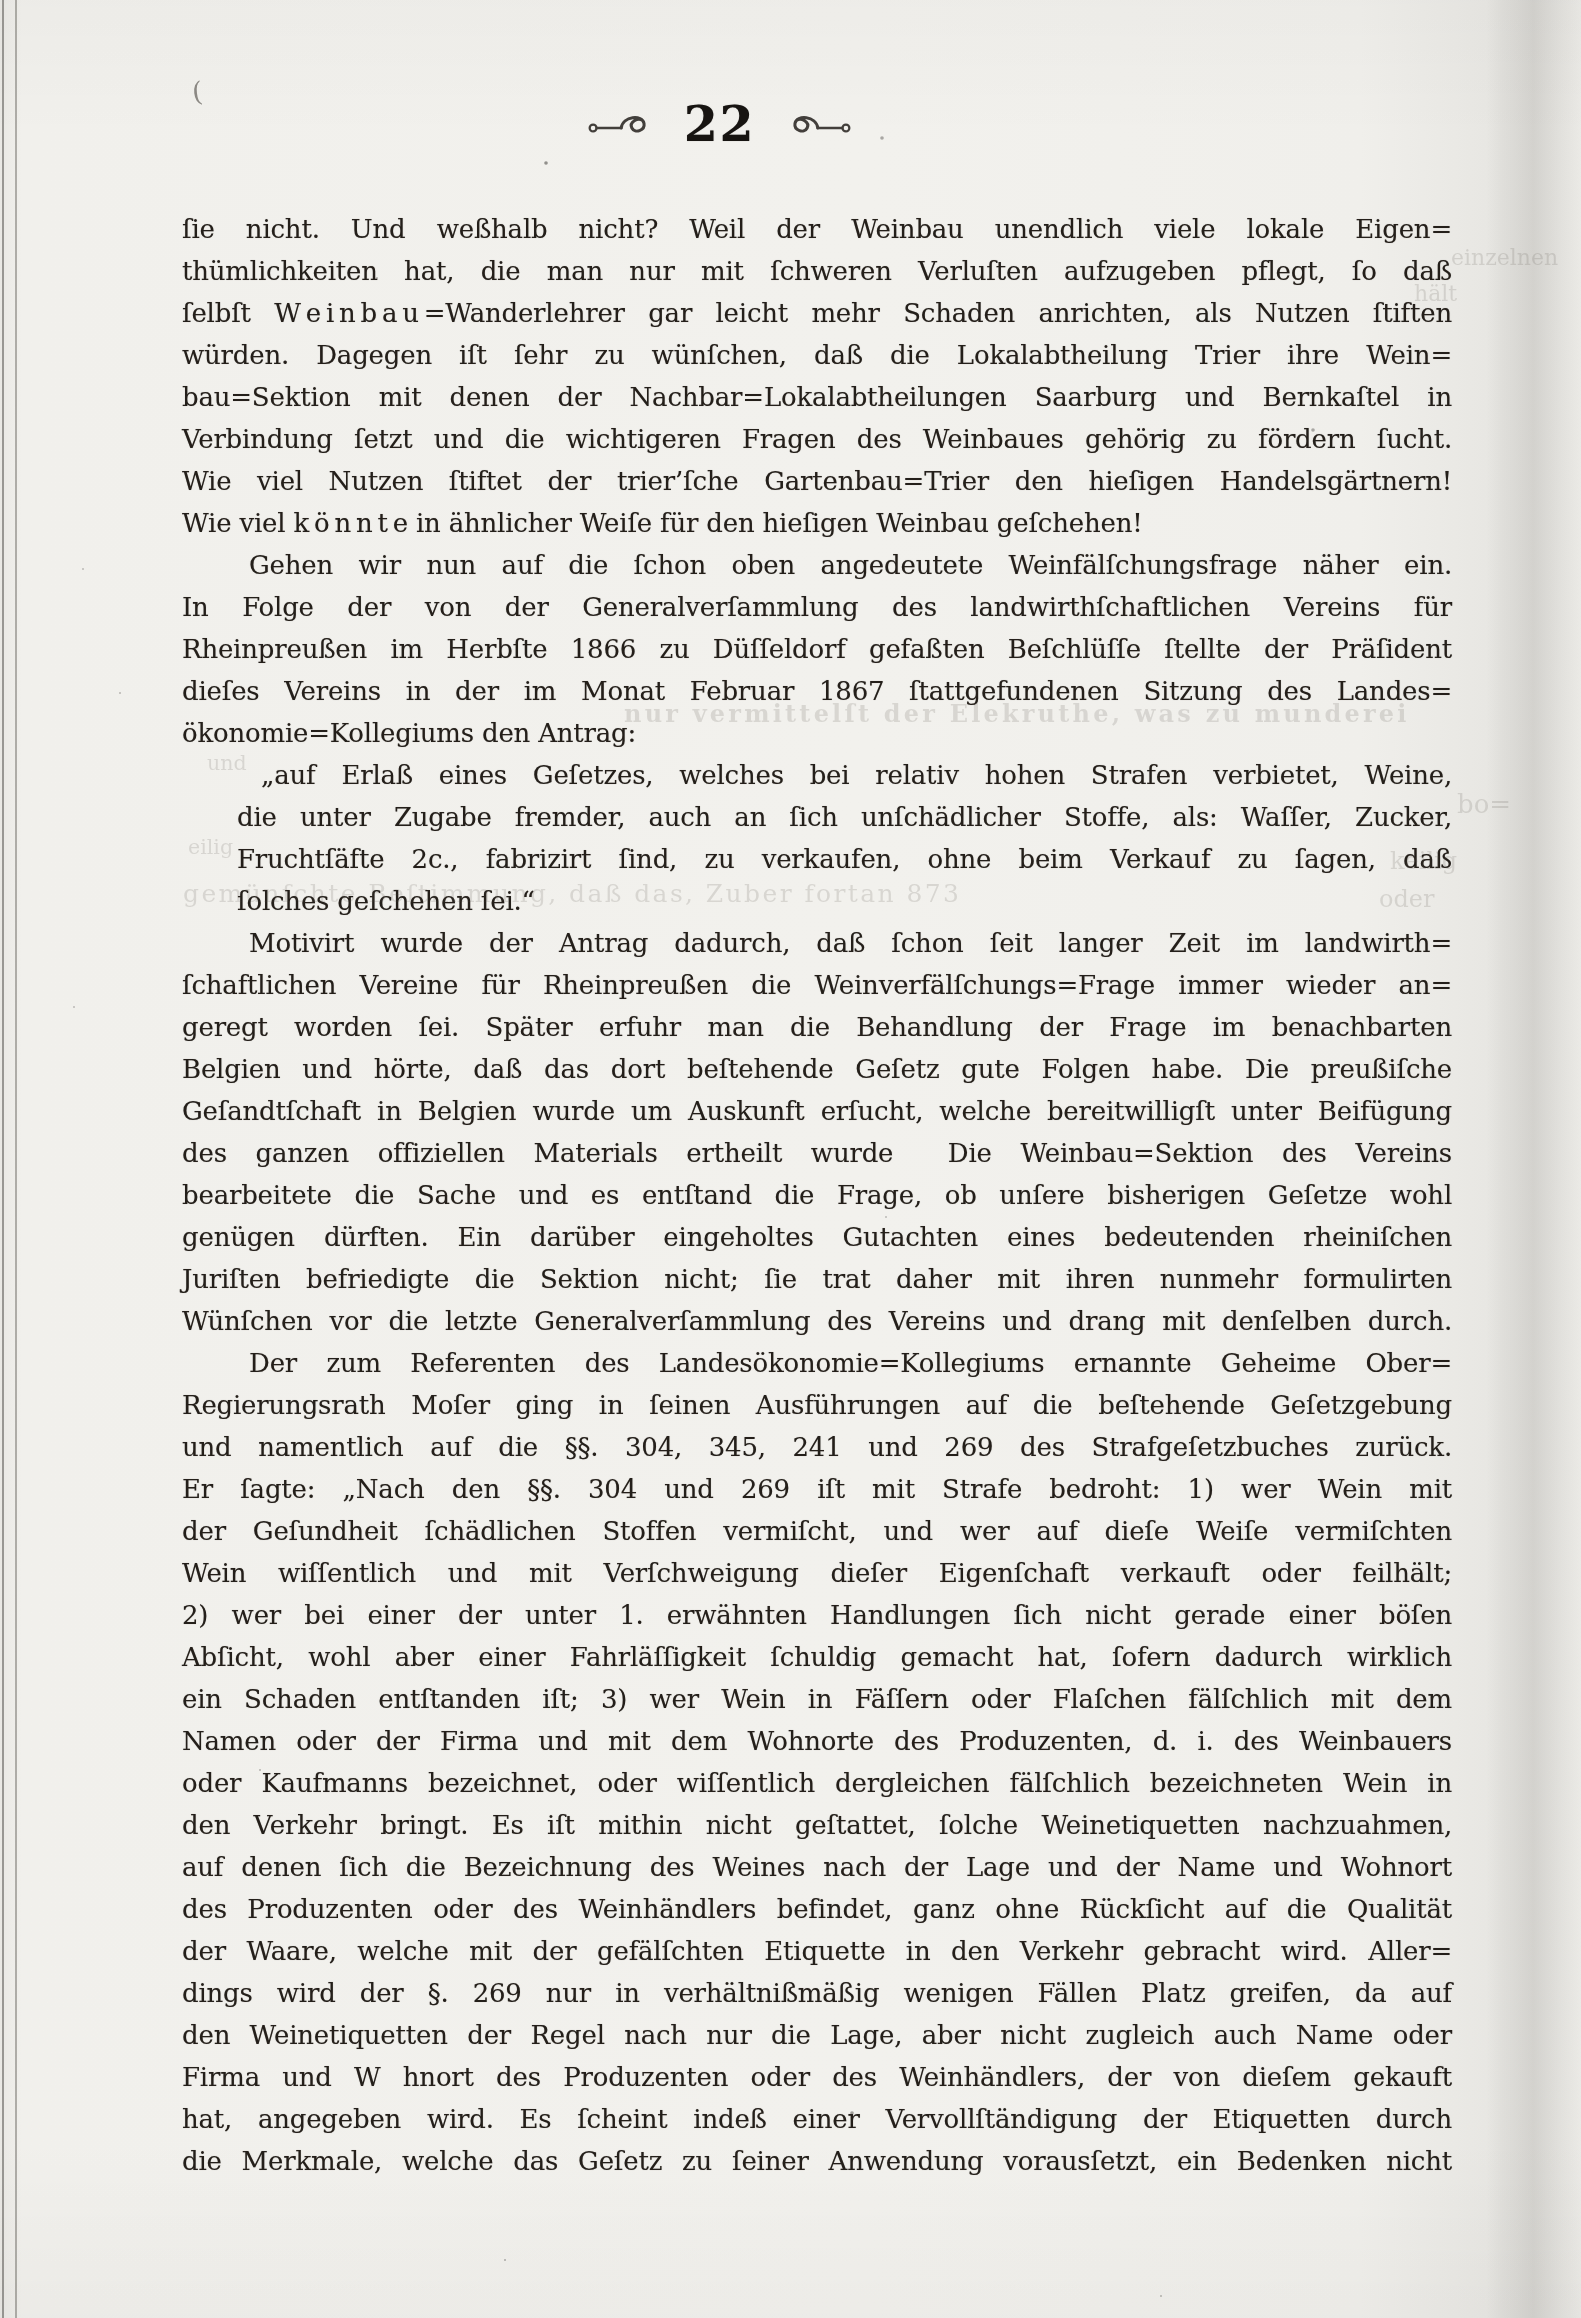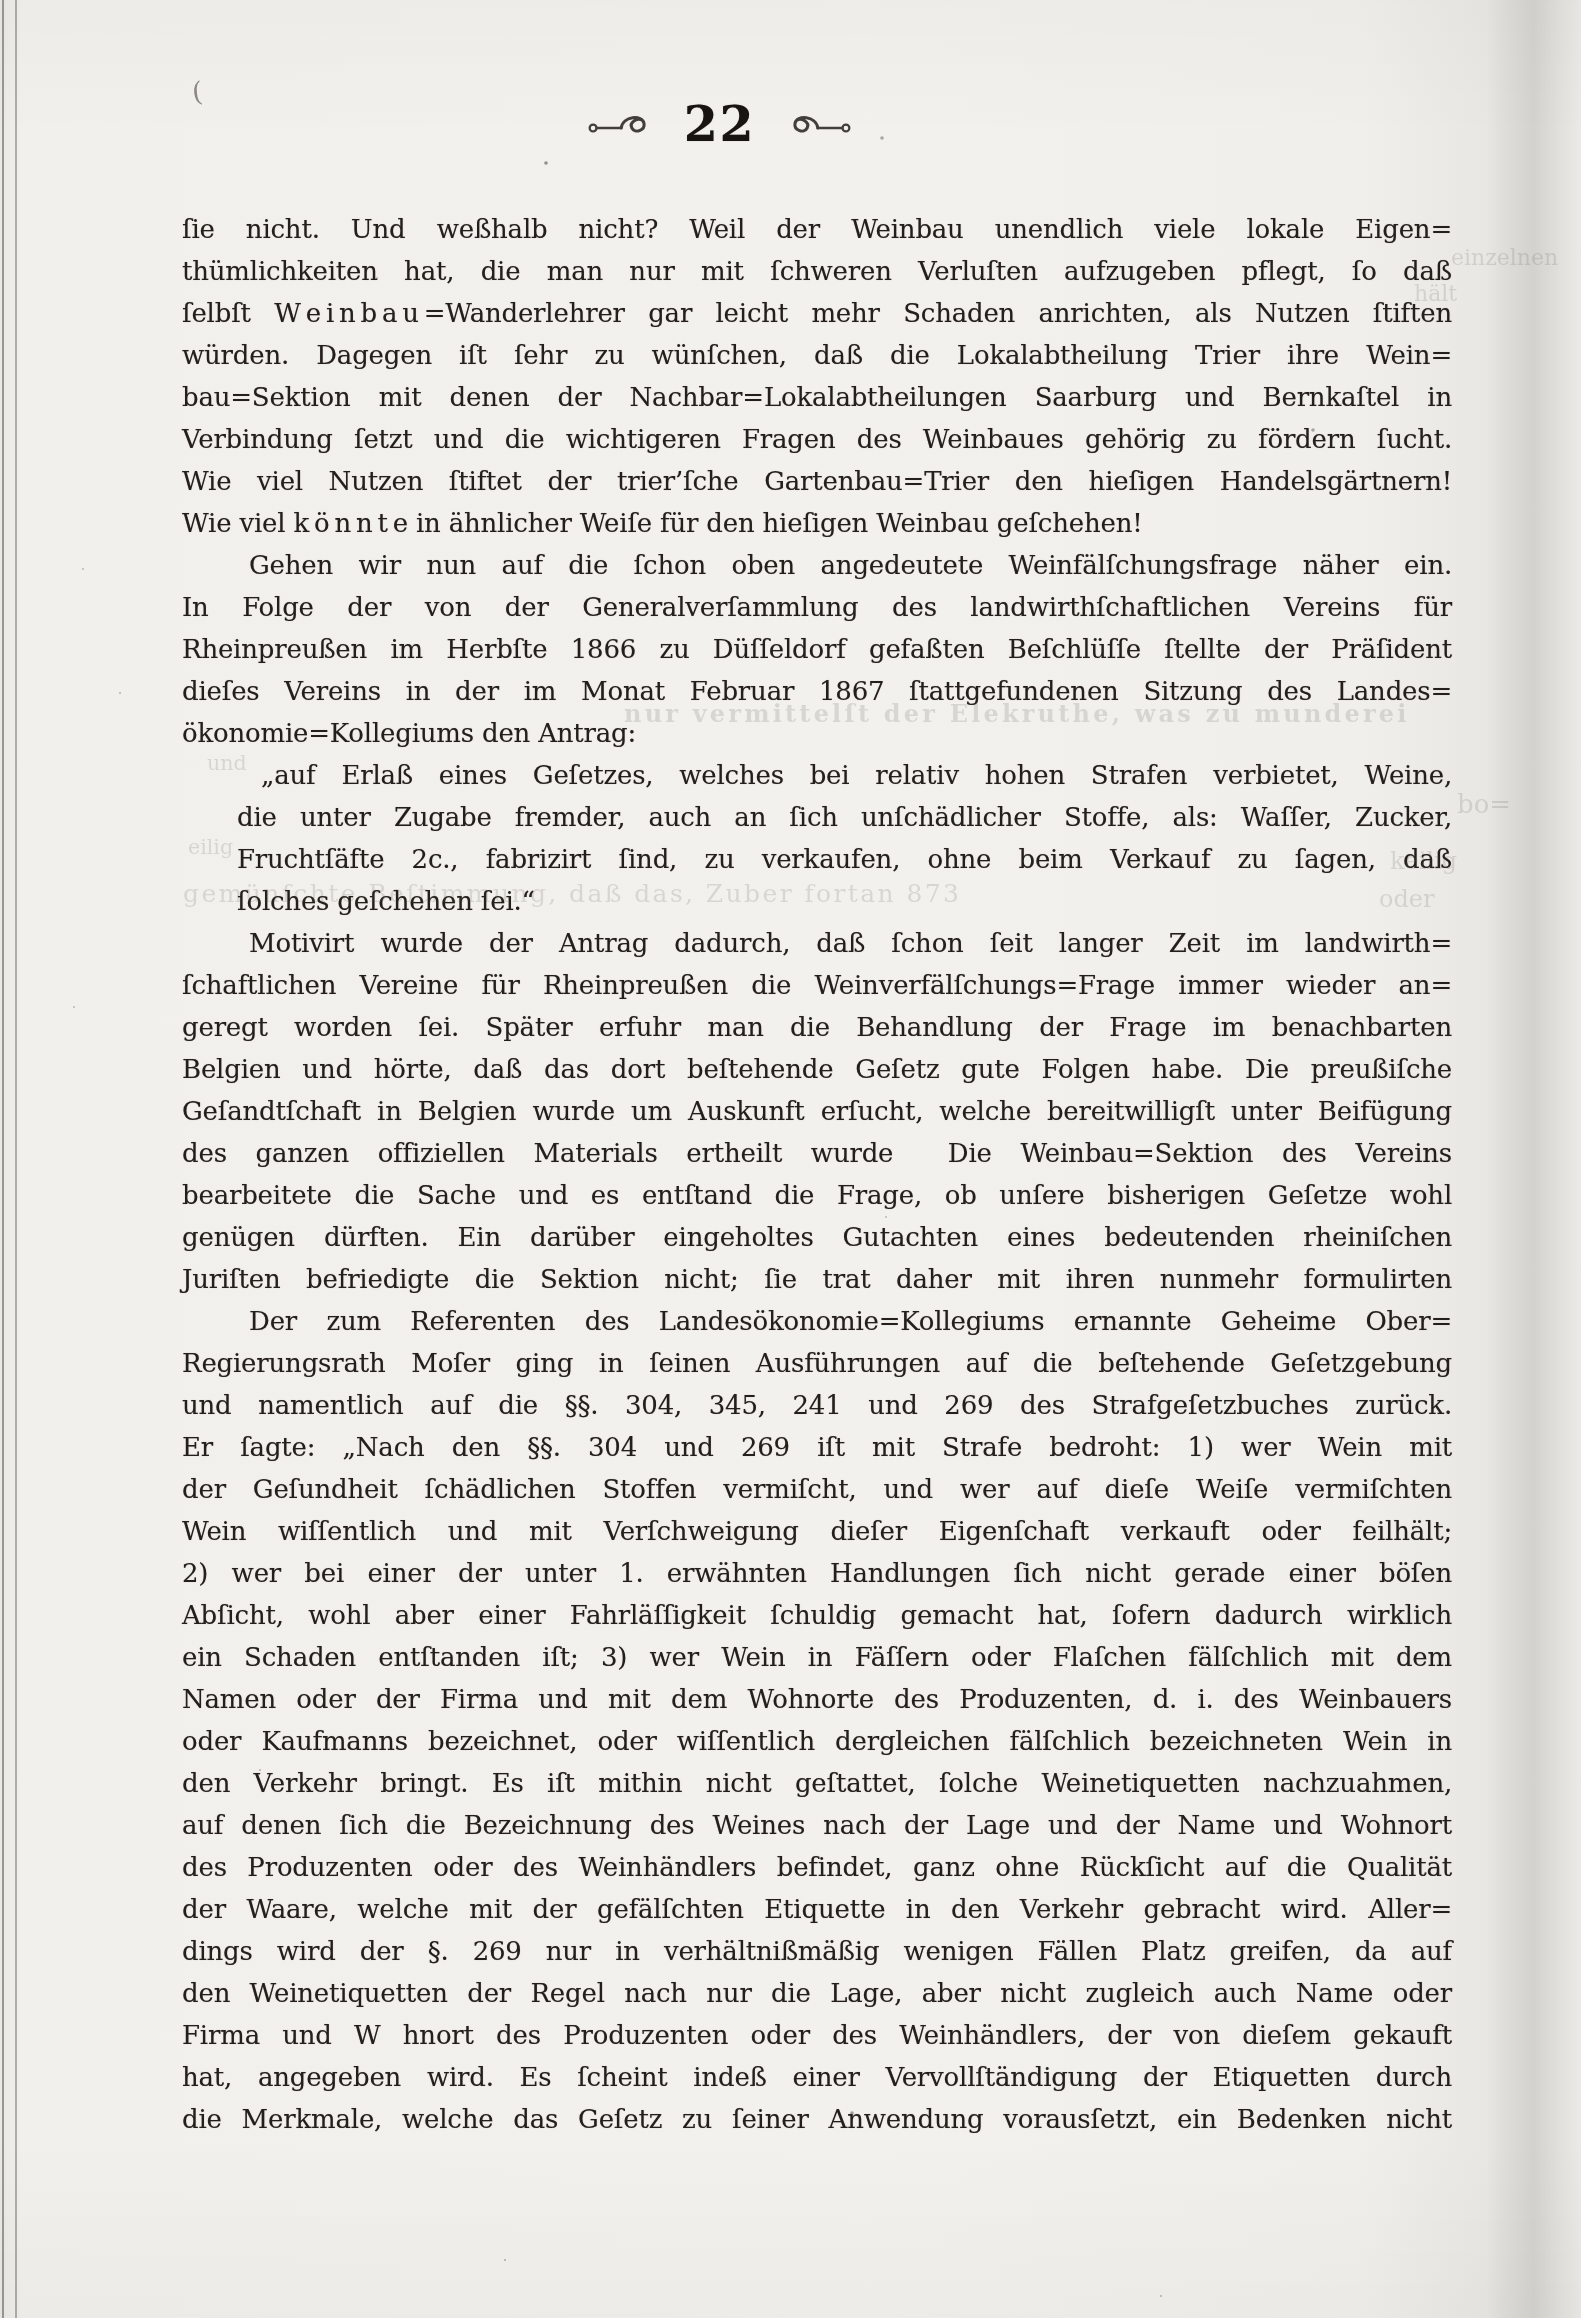--- a/index.html
+++ b/index.html
@@ -132,20 +132,21 @@
       <div class="line quote end">ſolches geſchehen ſei.“</div>
       <div class="line indent">Motivirt wurde der Antrag dadurch, daß ſchon ſeit langer Zeit im landwirth=</div>
       <div class="line">ſchaftlichen Vereine für Rheinpreußen die Weinverfälſchungs=Frage immer wieder an=</div>
       <div class="line">geregt worden ſei. Später erfuhr man die Behandlung der Frage im benachbarten</div>
       <div class="line">Belgien und hörte, daß das dort beſtehende Geſetz gute Folgen habe. Die preußiſche</div>
       <div class="line">Geſandtſchaft in Belgien wurde um Auskunft erſucht, welche bereitwilligſt unter Beifügung</div>
       <div class="line">des ganzen offiziellen Materials ertheilt wurde  Die Weinbau=Sektion des Vereins</div>
       <div class="line">bearbeitete die Sache und es entſtand die Frage, ob unſere bisherigen Geſetze wohl</div>
       <div class="line">genügen dürften. Ein darüber eingeholtes Gutachten eines bedeutenden rheiniſchen</div>
       <div class="line">Juriſten befriedigte die Sektion nicht; ſie trat daher mit ihren nunmehr formulirten</div>
+      <div class="line">Wünſchen vor die letzte Generalverſammlung des Vereins und drang mit denſelben durch.</div>
       <div class="line indent">Der zum Referenten des Landesökonomie=Kollegiums ernannte Geheime Ober=</div>
       <div class="line">Regierungsrath Moſer ging in ſeinen Ausführungen auf die beſtehende Geſetzgebung</div>
       <div class="line">und namentlich auf die §§. 304, 345, 241 und 269 des Strafgeſetzbuches zurück.</div>
       <div class="line">Er ſagte: „Nach den §§. 304 und 269 iſt mit Strafe bedroht: 1) wer Wein mit</div>
       <div class="line">der Geſundheit ſchädlichen Stoffen vermiſcht, und wer auf dieſe Weiſe vermiſchten</div>
       <div class="line">Wein wiſſentlich und mit Verſchweigung dieſer Eigenſchaft verkauft oder feilhält;</div>
       <div class="line">2) wer bei einer der unter 1. erwähnten Handlungen ſich nicht gerade einer böſen</div>
       <div class="line">Abſicht, wohl aber einer Fahrläſſigkeit ſchuldig gemacht hat, ſofern dadurch wirklich</div>
       <div class="line">ein Schaden entſtanden iſt; 3) wer Wein in Fäſſern oder Flaſchen fälſchlich mit dem</div>
       <div class="line">Namen oder der Firma und mit dem Wohnorte des Produzenten, d. i. des Weinbauers</div>

